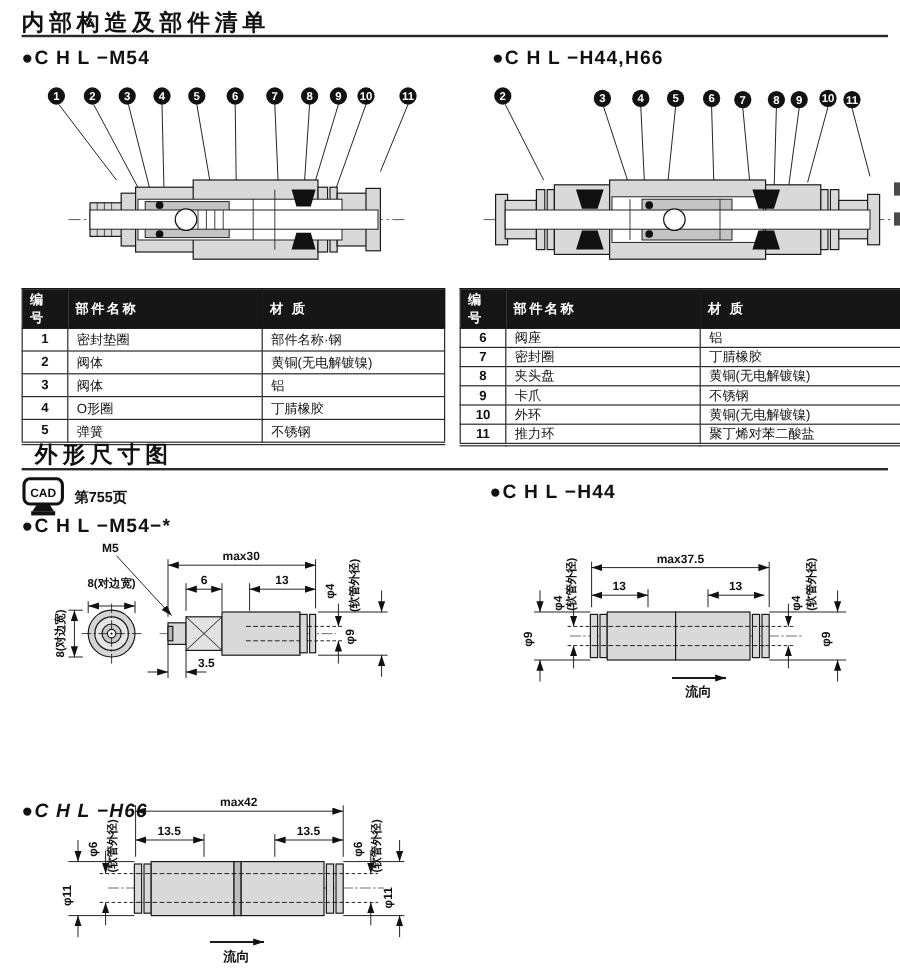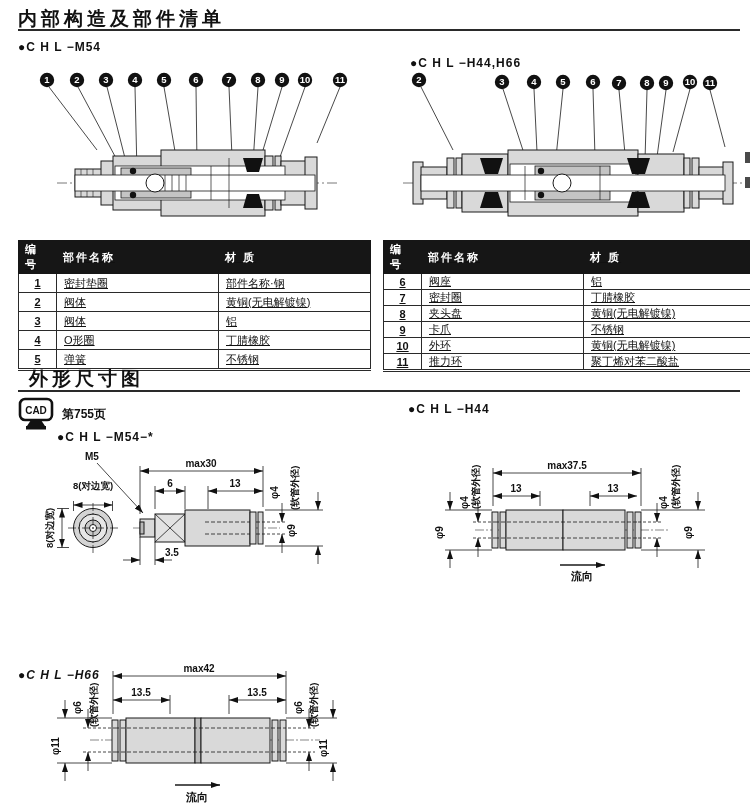--- a/index.html
+++ b/index.html
@@ -4,22 +4,22 @@
 <style>
   html,body{margin:0;padding:0;}
   body{
     width:750px;height:811px;position:relative;background:#ffffff;
     font-family:"Liberation Sans","DejaVu Sans",sans-serif;color:#111;
     overflow:hidden;
   }
   .abs{position:absolute;}
   .sec-title{font-size:19px;font-weight:bold;letter-spacing:4px;}
   .rule{height:2px;background:#2a2a2a;}
-  .bullet-label{font-size:12px;font-weight:bold;letter-spacing:1px;white-space:nowrap;}
-  table.parts{border-collapse:collapse;table-layout:fixed;font-size:11px;text-decoration:underline;}
+  .bullet-label{font-size:16px;font-weight:bold;letter-spacing:1px;white-space:nowrap;}
+  table.parts{border-collapse:collapse;table-layout:fixed;font-size:11px;}
   table.parts th{
     background:#161616;color:#ffffff;font-weight:bold;text-align:left;
     padding:1px 6px;border:1px solid #161616;font-size:11px;letter-spacing:2px;
   }
   table.parts td{
     border:1px solid #2a2a2a;padding:0 7px;color:#111;background:#fff;
     white-space:nowrap;overflow:hidden;
   }
   table.parts td.no{text-align:center;font-weight:bold;padding:0 2px;}
   table.parts{border-bottom:3px double #2a2a2a;}
@@ -32,21 +32,21 @@
   .co{font-size:9.5px;font-weight:bold;fill:#fff;text-anchor:middle;}
   .edge-tab{width:5px;height:11px;background:#4a4a4a;}
 </style>
 </head>
 <body>
 
 <div class="abs sec-title" style="left:18px;top:6px;">内部构造及部件清单</div>
 <div class="abs rule" style="left:18px;top:29px;width:722px;"></div>
 
 <div class="abs bullet-label" style="left:18px;top:40px;">●C H L −M54</div>
-<div class="abs bullet-label" style="left:410px;top:40px;margin-top:16px;">●C H L −H44,H66</div>
+<div class="abs bullet-label" style="left:410px;top:40px;">●C H L −H44,H66</div>
 
 <svg class="abs" style="left:15px;top:62px;" width="345" height="170" viewBox="0 0 345 170">
   <g stroke="#1a1a1a" stroke-width="0.8">
     <line x1="34" y1="25" x2="82" y2="88"></line>
       <line x1="63" y1="25" x2="102" y2="98"></line>
     <line x1="92" y1="25" x2="113" y2="108"></line>
       <line x1="120" y1="25" x2="122" y2="111"></line>
     <line x1="149" y1="25" x2="162" y2="101"></line>
       <line x1="181" y1="25" x2="182" y2="103"></line>
     <line x1="214" y1="25" x2="217" y2="95"></line>
@@ -306,21 +306,21 @@
 <div class="abs rule" style="left:18px;top:390px;width:722px;"></div>
 
 <svg class="abs" style="left:18px;top:397px;" width="38" height="34" viewBox="0 0 38 34">
   <rect x="2" y="2" width="32" height="21" rx="5" fill="#ffffff" stroke="#111" stroke-width="2.6"></rect>
   <text x="18" y="17" text-anchor="middle" style="font-size:10px;font-weight:bold;">CAD</text>
   <polygon points="13,23 23,23 27,29 9,29" fill="#111"></polygon>
   <rect x="8" y="29" width="20" height="3.5" fill="#111"></rect>
 </svg>
 <div class="abs page-ref" style="left:62px;top:406px;">第755页</div>
 
-<div class="abs bullet-label" style="left:18px;top:430px;margin-left:39px;">●C H L −M54−*</div>
+<div class="abs bullet-label" style="left:18px;top:430px;">●C H L −M54−*</div>
 <div class="abs bullet-label" style="left:408px;top:402px;">●C H L −H44</div>
 <div class="abs bullet-label" style="left:18px;top:668px;font-style:italic;">●C H L −H66</div>
 
 <svg class="abs" style="left:35px;top:443px;" width="300" height="130" viewBox="0 0 300 130">
   <defs>
     <marker id="arw" orient="auto-start-reverse" markerWidth="10" markerHeight="7" refX="9" refY="3" markerUnits="userSpaceOnUse">
       <path d="M0,0 L9,3 L0,6 z" fill="#111"></path>
     </marker>
   </defs>
   <g stroke="#1a1a1a" stroke-width="1" fill="none">

